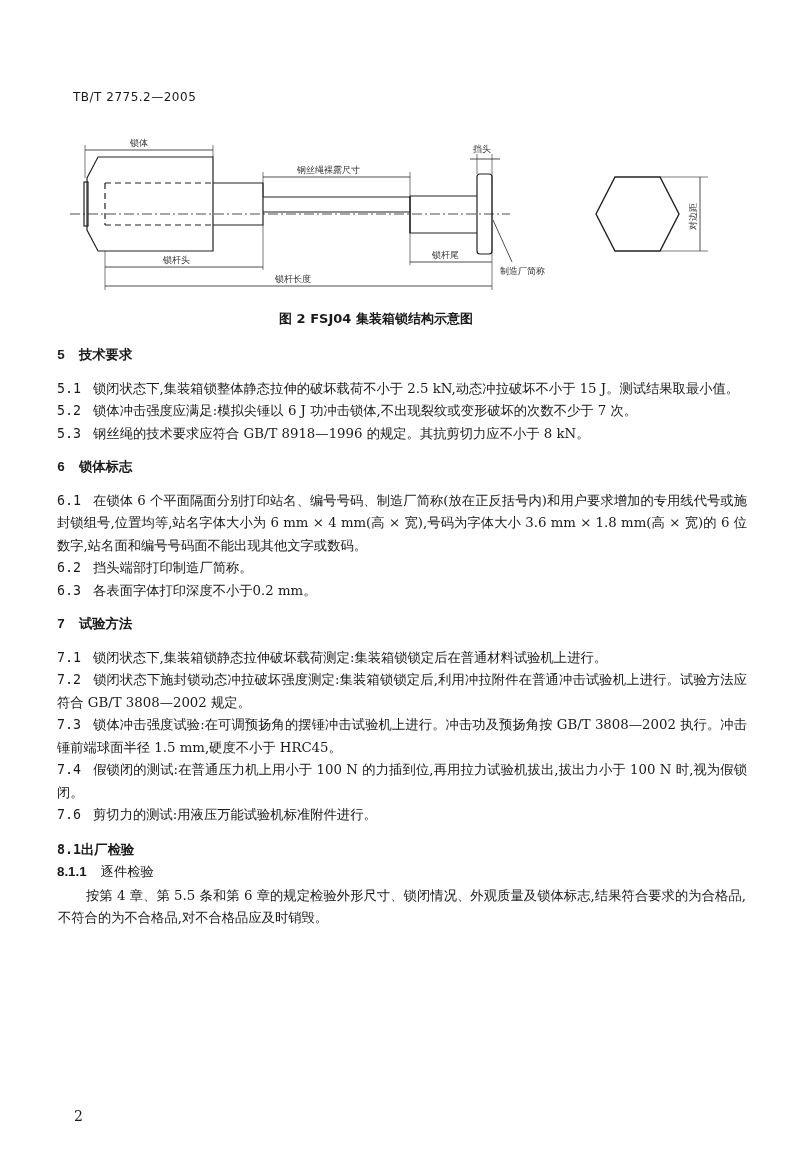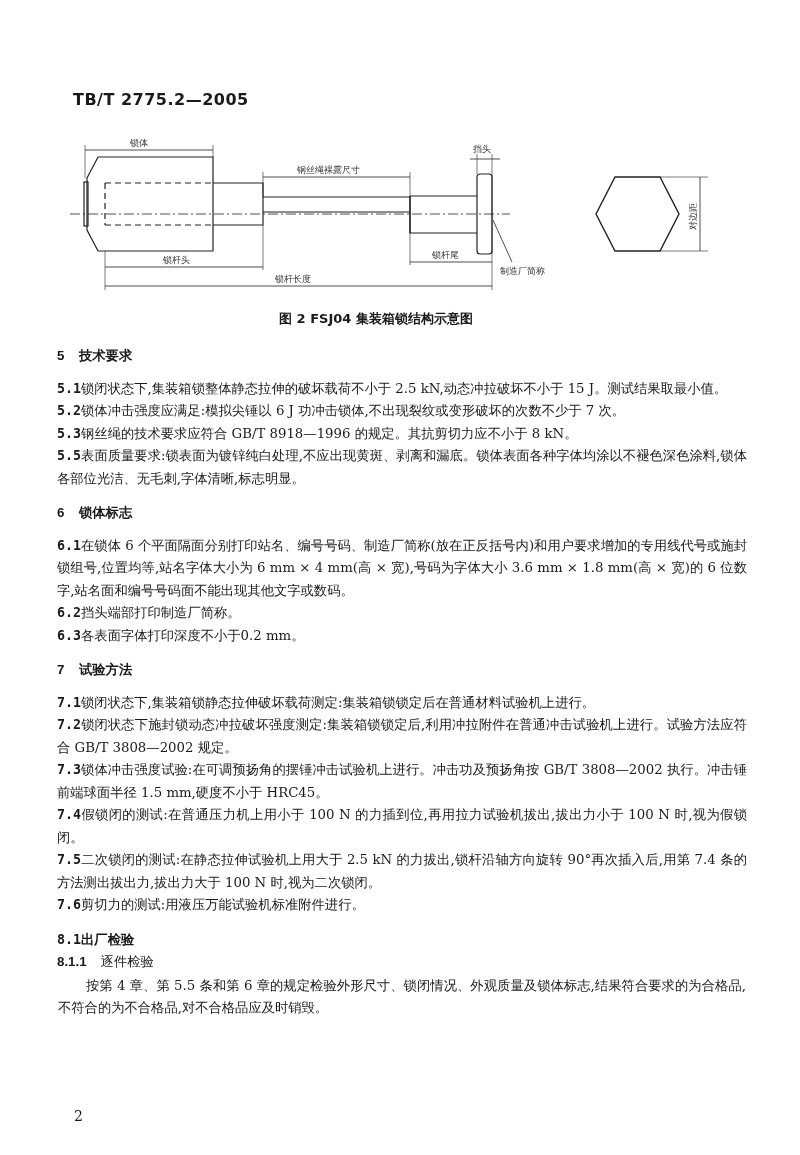--- a/index.html
+++ b/index.html
@@ -1,27 +1,27 @@
 <!DOCTYPE html>
 <html><head>
 <meta charset="utf-8">
 <style>
   html, body { margin:0; padding:0; background:#ffffff; }
   body { width:800px; height:1155px; position:relative; overflow:hidden; color:#1a1a1a;
          font-family:"DejaVu Serif","Liberation Serif",serif; }
   .hdr { position:absolute; left:73px; top:90px; font-family:"DejaVu Sans","Liberation Sans",sans-serif;
-         font-weight:bold; font-size:16px; letter-spacing:0.5px; }
+         font-weight:normal; font-size:12px; letter-spacing:0.5px; }
   .fig { position:absolute; left:0; top:0; }
   .figcap { position:absolute; left:0; width:752px; top:310px; text-align:center;
             font-family:"DejaVu Sans","Liberation Sans",sans-serif; font-weight:bold; font-size:13px; }
   .body { position:absolute; left:57px; top:345px; width:690px; font-size:13.3px; line-height:22.5px; }
-  .sec { font-family:Liberation Sans, sans-serif; font-weight:bold; margin:0 0 10px 0; }
+  .sec { font-family:Liberation Mono, monospace; font-weight:bold; margin:0 0 10px 0; }
   .sec .num { display:inline-block; width:22px; }
   .para { margin:0; text-align:justify; }
-  .para .num { font-family:"DejaVu Sans Mono","Liberation Mono",monospace; font-weight:bold; }
+  .para .num { font-family:"DejaVu Sans Mono","Liberation Mono",monospace; font-weight:normal; margin-right:12px; }
   .sub { font-family:"DejaVu Sans","Liberation Sans",sans-serif; font-weight:bold; margin:0; }
   .sub .num { font-family:"DejaVu Sans Mono","Liberation Mono",monospace; }
   .sub2 { margin:0; }
   .sub2 .num { font-family:Liberation Sans, sans-serif; font-weight:bold; margin-right:14px; }
   .indent { text-indent:28px; margin:1px; text-align:justify; }
   .gap { height:12px; }
   .pageno { position:absolute; left:74px; top:1108px; font-size:14px; }
   svg text { font-family:"DejaVu Sans","Liberation Sans",sans-serif; font-size:9px; fill:#333; }
 </style>
 </head>
@@ -85,35 +85,33 @@
 </svg>
 
 <div class="figcap">图 2   FSJ04 集装箱锁结构示意图</div>
 
 <div class="body">
 
   <div class="sec"><span class="num">5</span><span>技术要求</span></div>
   <p class="para"><span class="num">5.1</span><span>锁闭状态下,集装箱锁整体静态拉伸的破坏载荷不小于 2.5 kN,动态冲拉破坏不小于 15 J。测试结果取最小值。</span></p>
   <p class="para"><span class="num">5.2</span><span>锁体冲击强度应满足:模拟尖锤以 6 J 功冲击锁体,不出现裂纹或变形破坏的次数不少于 7 次。</span></p>
   <p class="para"><span class="num">5.3</span><span>钢丝绳的技术要求应符合 GB/T 8918—1996 的规定。其抗剪切力应不小于 8 kN。</span></p>
-  <p class="para"><span class="num">5.5</span><span>表面质量要求:锁表面为镀锌纯白处理,不应出现黄斑、剥离和漏底。锁体表面各种字体均涂以不褪色深色涂料,锁体各部位光洁、无毛刺,字体清晰,标志明显。</span></p>
   <div class="gap"></div>
 
   <div class="sec"><span class="num">6</span><span>锁体标志</span></div>
   <p class="para"><span class="num">6.1</span><span>在锁体 6 个平面隔面分别打印站名、编号号码、制造厂简称(放在正反括号内)和用户要求增加的专用线代号或施封锁组号,位置均等,站名字体大小为 6 mm × 4 mm(高 × 宽),号码为字体大小 3.6 mm × 1.8 mm(高 × 宽)的 6 位数字,站名面和编号号码面不能出现其他文字或数码。</span></p>
   <p class="para"><span class="num">6.2</span><span>挡头端部打印制造厂简称。</span></p>
   <p class="para"><span class="num">6.3</span><span>各表面字体打印深度不小于0.2 mm。</span></p>
   <div class="gap"></div>
 
   <div class="sec"><span class="num">7</span><span>试验方法</span></div>
   <p class="para"><span class="num">7.1</span><span>锁闭状态下,集装箱锁静态拉伸破坏载荷测定:集装箱锁锁定后在普通材料试验机上进行。</span></p>
   <p class="para"><span class="num">7.2</span><span>锁闭状态下施封锁动态冲拉破坏强度测定:集装箱锁锁定后,利用冲拉附件在普通冲击试验机上进行。试验方法应符合 GB/T 3808—2002 规定。</span></p>
   <p class="para"><span class="num">7.3</span><span>锁体冲击强度试验:在可调预扬角的摆锤冲击试验机上进行。冲击功及预扬角按 GB/T 3808—2002 执行。冲击锤前端球面半径 1.5 mm,硬度不小于 HRC45。</span></p>
   <p class="para"><span class="num">7.4</span><span>假锁闭的测试:在普通压力机上用小于 100 N 的力插到位,再用拉力试验机拔出,拔出力小于 100 N 时,视为假锁闭。</span></p>
-  <p class="para"><span class="num">7.5</span><span>二次锁闭的测试:在静态拉伸试验机上用大于 2.5 kN 的力拔出,锁杆沿轴方向旋转 90°再次插入后,用第 7.4 条的方法测出拔出力,拔出力大于 100 N 时,视为二次锁闭。</span></p>
   <p class="para"><span class="num">7.6</span><span>剪切力的测试:用液压万能试验机标准附件进行。</span></p>
   <div class="gap"></div>
 
   <p class="sub"><span class="num">8.1</span><span>出厂检验</span></p>
   <p class="sub2"><span class="num">8.1.1</span><span>逐件检验</span></p>
   <p class="indent">按第 4 章、第 5.5 条和第 6 章的规定检验外形尺寸、锁闭情况、外观质量及锁体标志,结果符合要求的为合格品,不符合的为不合格品,对不合格品应及时销毁。</p>
 </div>
 
 <div class="pageno">2</div>
 

